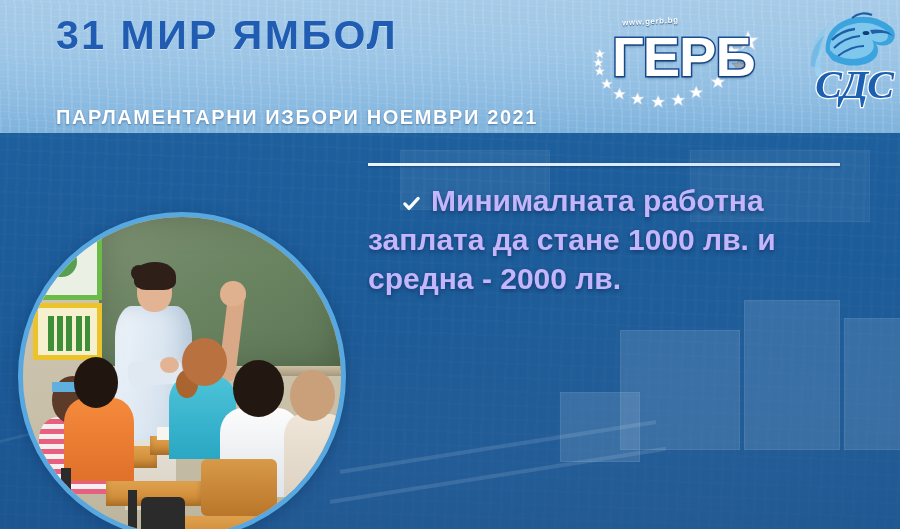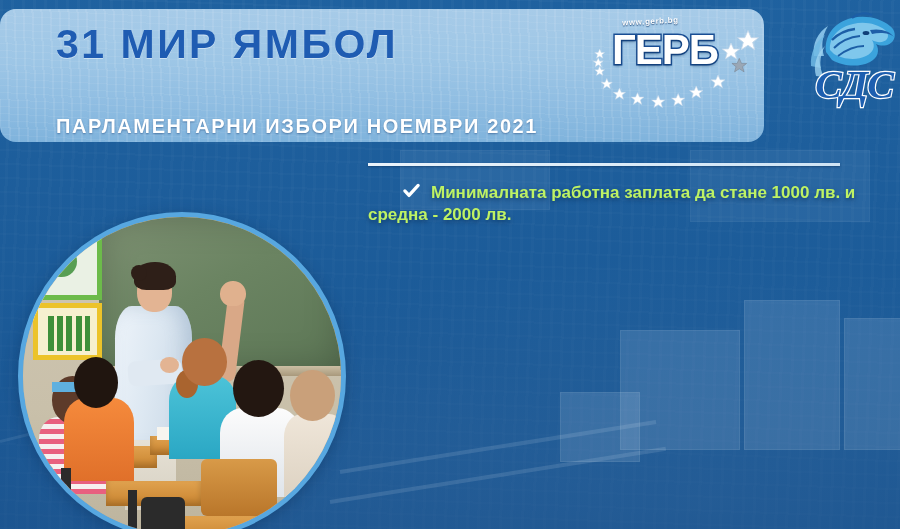--- a/index.html
+++ b/index.html
@@ -31,25 +31,24 @@
     position:absolute; background:rgba(224,240,252,.13);
     box-shadow:inset 0 0 0 1px rgba(255,255,255,.07);
   }
   .bg-roadline {
     position:absolute; background:rgba(235,246,255,.12);
     transform-origin:left center;
   }
 
   
   .header {
-    position:absolute; left:0; top:9px; width:764px; height:133px;
+    position:absolute; left:0; top:0; width:900px; height:133px;
     background:
       linear-gradient(180deg, #a7cbe8 0%, #9dc6e6 40%, #8fbde2 72%, #7fb3dc 100%);
     overflow:hidden;
-    border-radius:16px;
   }
   .header::after{
     content:""; position:absolute; inset:0;
     background:
       repeating-linear-gradient(88deg, rgba(255,255,255,.10) 0 2px, rgba(0,0,0,0) 2px 9px),
       repeating-linear-gradient(3deg, rgba(255,255,255,.07) 0 1px, rgba(0,0,0,0) 1px 7px);
     opacity:.9;
   }
   .hdr-title {
     position:absolute; left:56px; top:12px; z-index:3;
@@ -71,21 +70,21 @@
     position:absolute; left:586px; top:8px; width:196px; height:112px; z-index:4;
   }
   .gerb-url {
     position:absolute; left:36px; top:9px;
     font-size:8px; font-weight:bold; letter-spacing:.6px;
     color:#ffffff; text-shadow:0 1px 1px rgba(20,60,110,.8);
     transform:rotate(-3deg);
   }
   .gerb-word {
     position:absolute; left:26px; top:21px;
-    font-size:42px; font-weight:bold; letter-spacing:-1px;
+    font-size:56px; font-weight:bold; letter-spacing:-1px;
     color:#ffffff; line-height:1;
     -webkit-text-stroke:3px #1a4f95;
     paint-order:stroke fill;
     text-shadow:0 2px 3px rgba(10,45,90,.5);
   }
   .gerb-stars { position:absolute; left:0; top:0; width:196px; height:112px; }
 
   
   .sds { position:absolute; left:808px; top:6px; width:92px; height:108px; z-index:4;font-style:italic; }
 
@@ -186,21 +185,21 @@
     white-space:nowrap; line-height:1.05;
     text-shadow:0 2px 4px rgba(8,40,80,.55);
   }
   .c-title-rule {
     margin-top:5px; height:3px; width:472px;
     background:linear-gradient(90deg,#eaf3fb,#cfe4f5);
     box-shadow:0 1px 2px rgba(8,40,80,.45);
   }
   .bullets { margin-top:15px; }
   .bullet {
-    display:block; color:#bef264; font-size:17px; font-weight:bold;
+    display:block; color:#c4b5fd; font-size:30px; font-weight:bold;
     line-height:1.30; margin-bottom:12px;
     text-shadow:0 2px 4px rgba(8,40,80,.60);
     text-indent:34px;
   }
   .chk {
     display:inline-block; width:19px; height:19px; margin-right:10px;
     vertical-align:-2px; position:relative; text-indent:0;
   }
   .chk svg{display:block;}
 </style>

